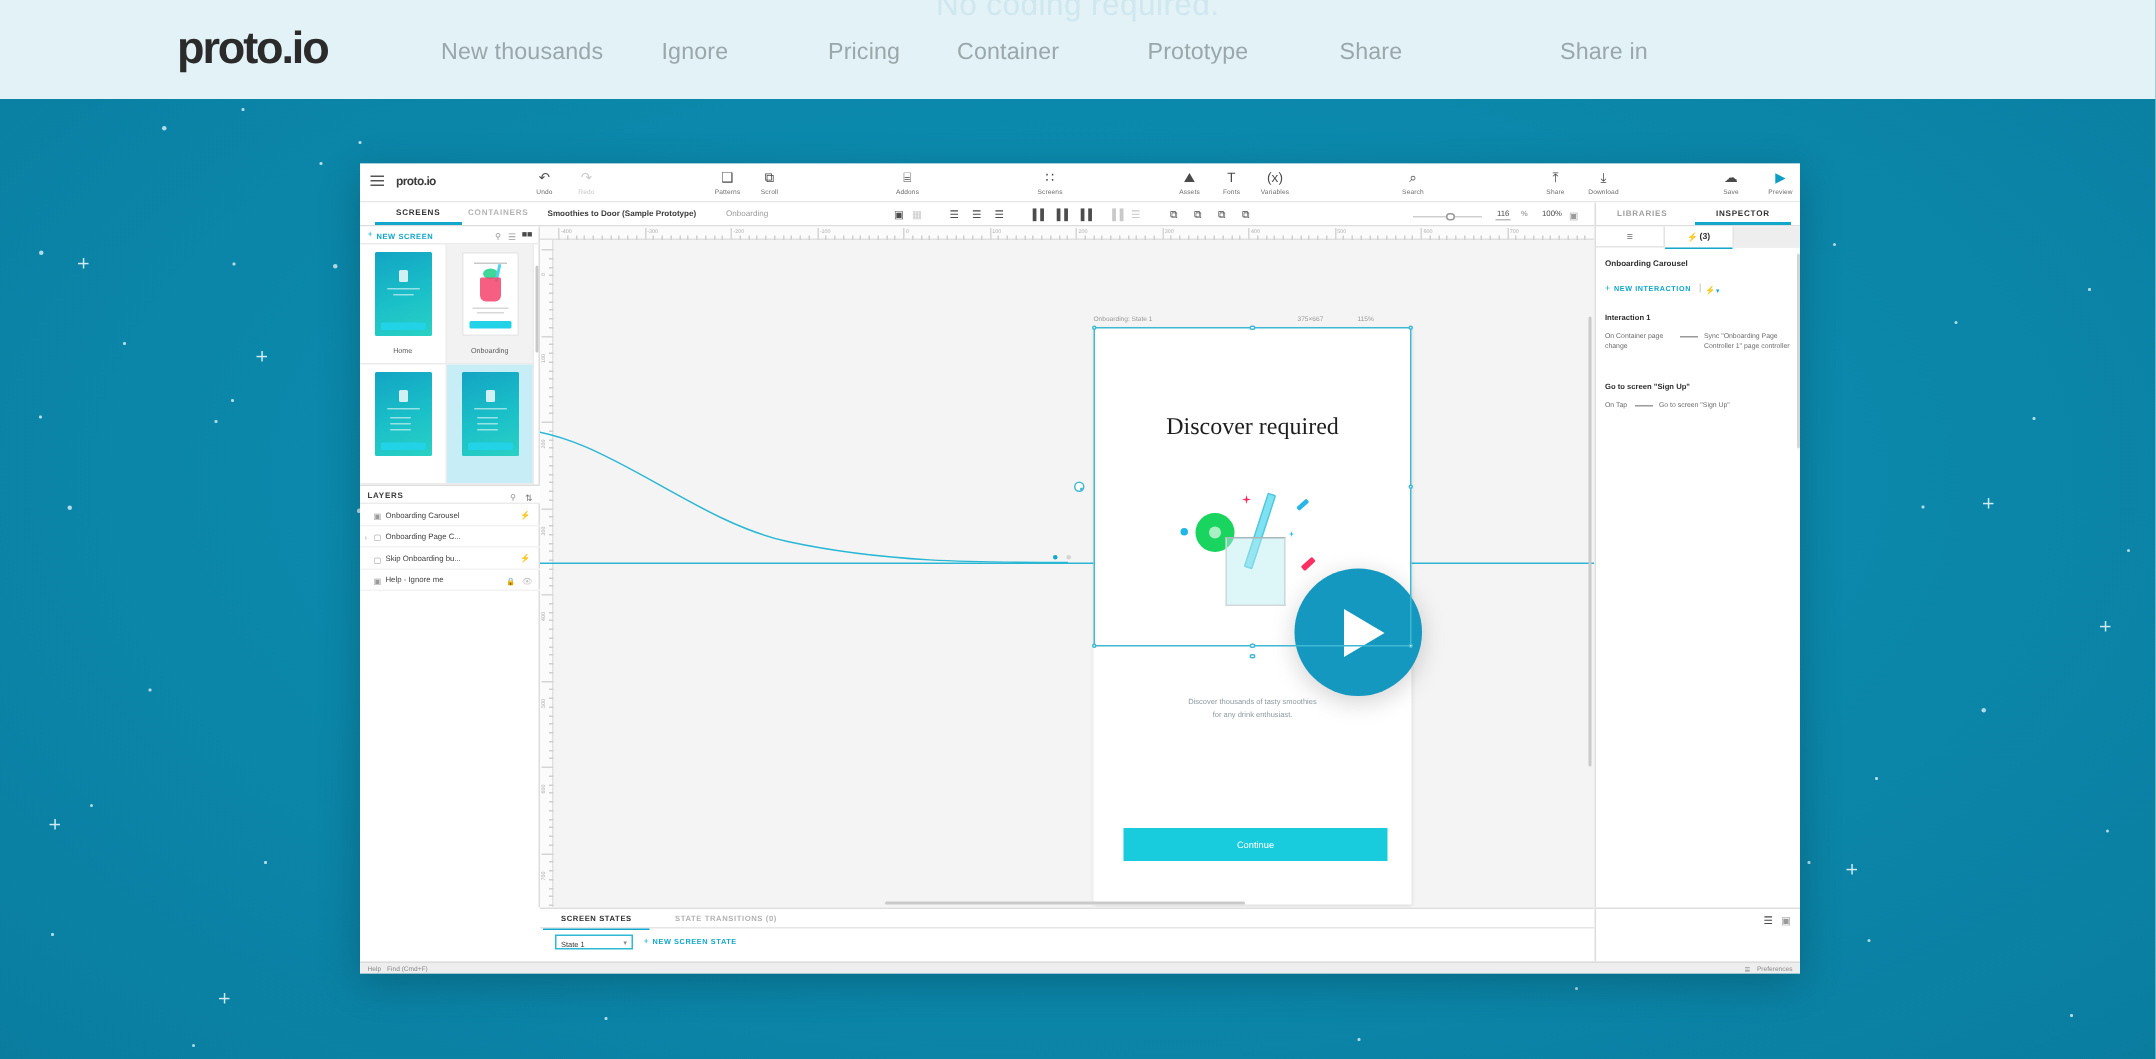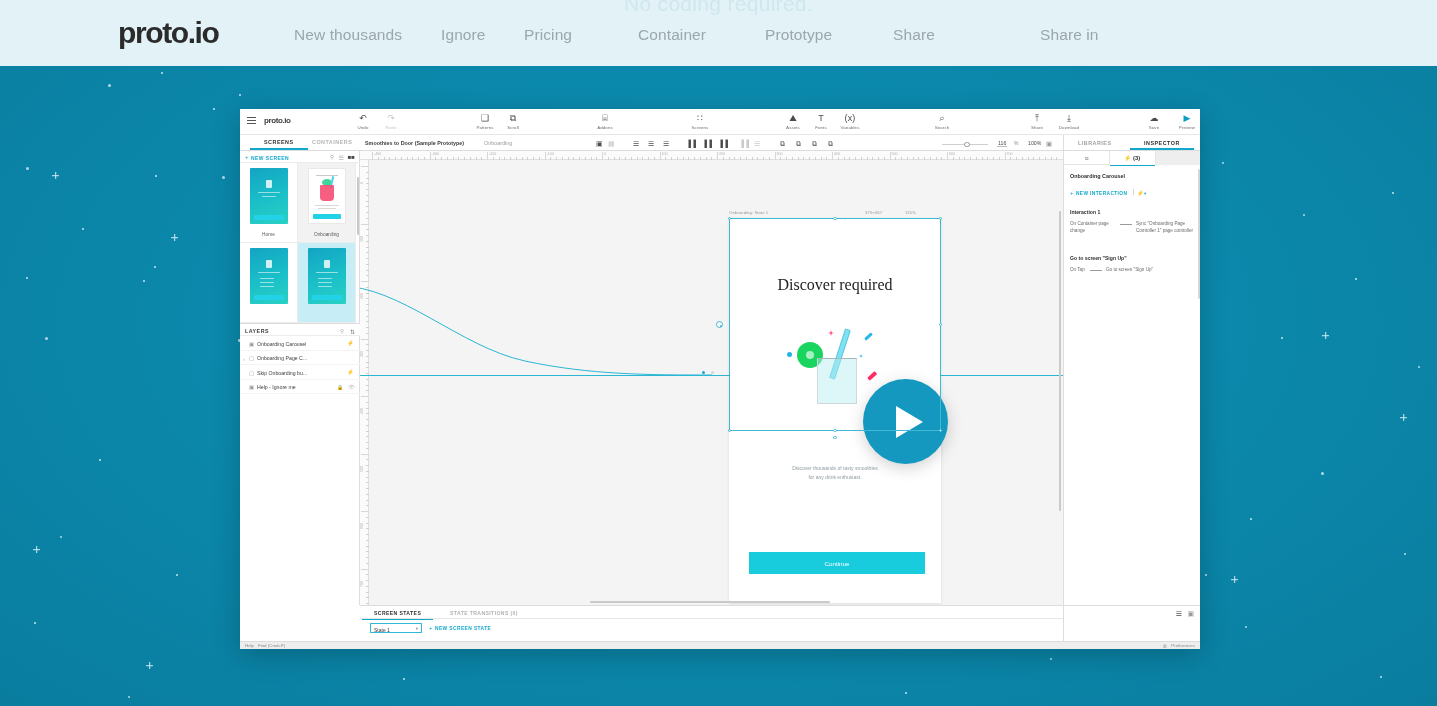--- a/index.html
+++ b/index.html
@@ -27,21 +27,21 @@
     font-size: 30px; font-weight: bold; color: #2b2b2b;
     letter-spacing: -1.4px;
   }
   .nav-link {
     position: absolute; top: 26px;
     font-size: 15.5px; color: #9aa7ab; cursor: pointer;
     letter-spacing: .1px; white-space: nowrap;
   }
   #nav-new-features { left: 294px; }
   #nav-demos       { left: 441px; }
-  #nav-pricing     { left: 524px; }
+  #nav-pricing     { left: 552px; }
   #nav-customers   { left: 638px; }
   #nav-enterprise  { left: 765px; }
   #nav-blog        { left: 893px; }
   #nav-signin      { left: 1040px; }
   #cta-button {
     position: absolute; right: 66px; top: 11px;
     width: 176px; height: 44px;
     background: #0d9dc4; color: #fff;
     font-size: 14.5px; letter-spacing: .8px;
     display: flex; align-items: center; justify-content: center;

